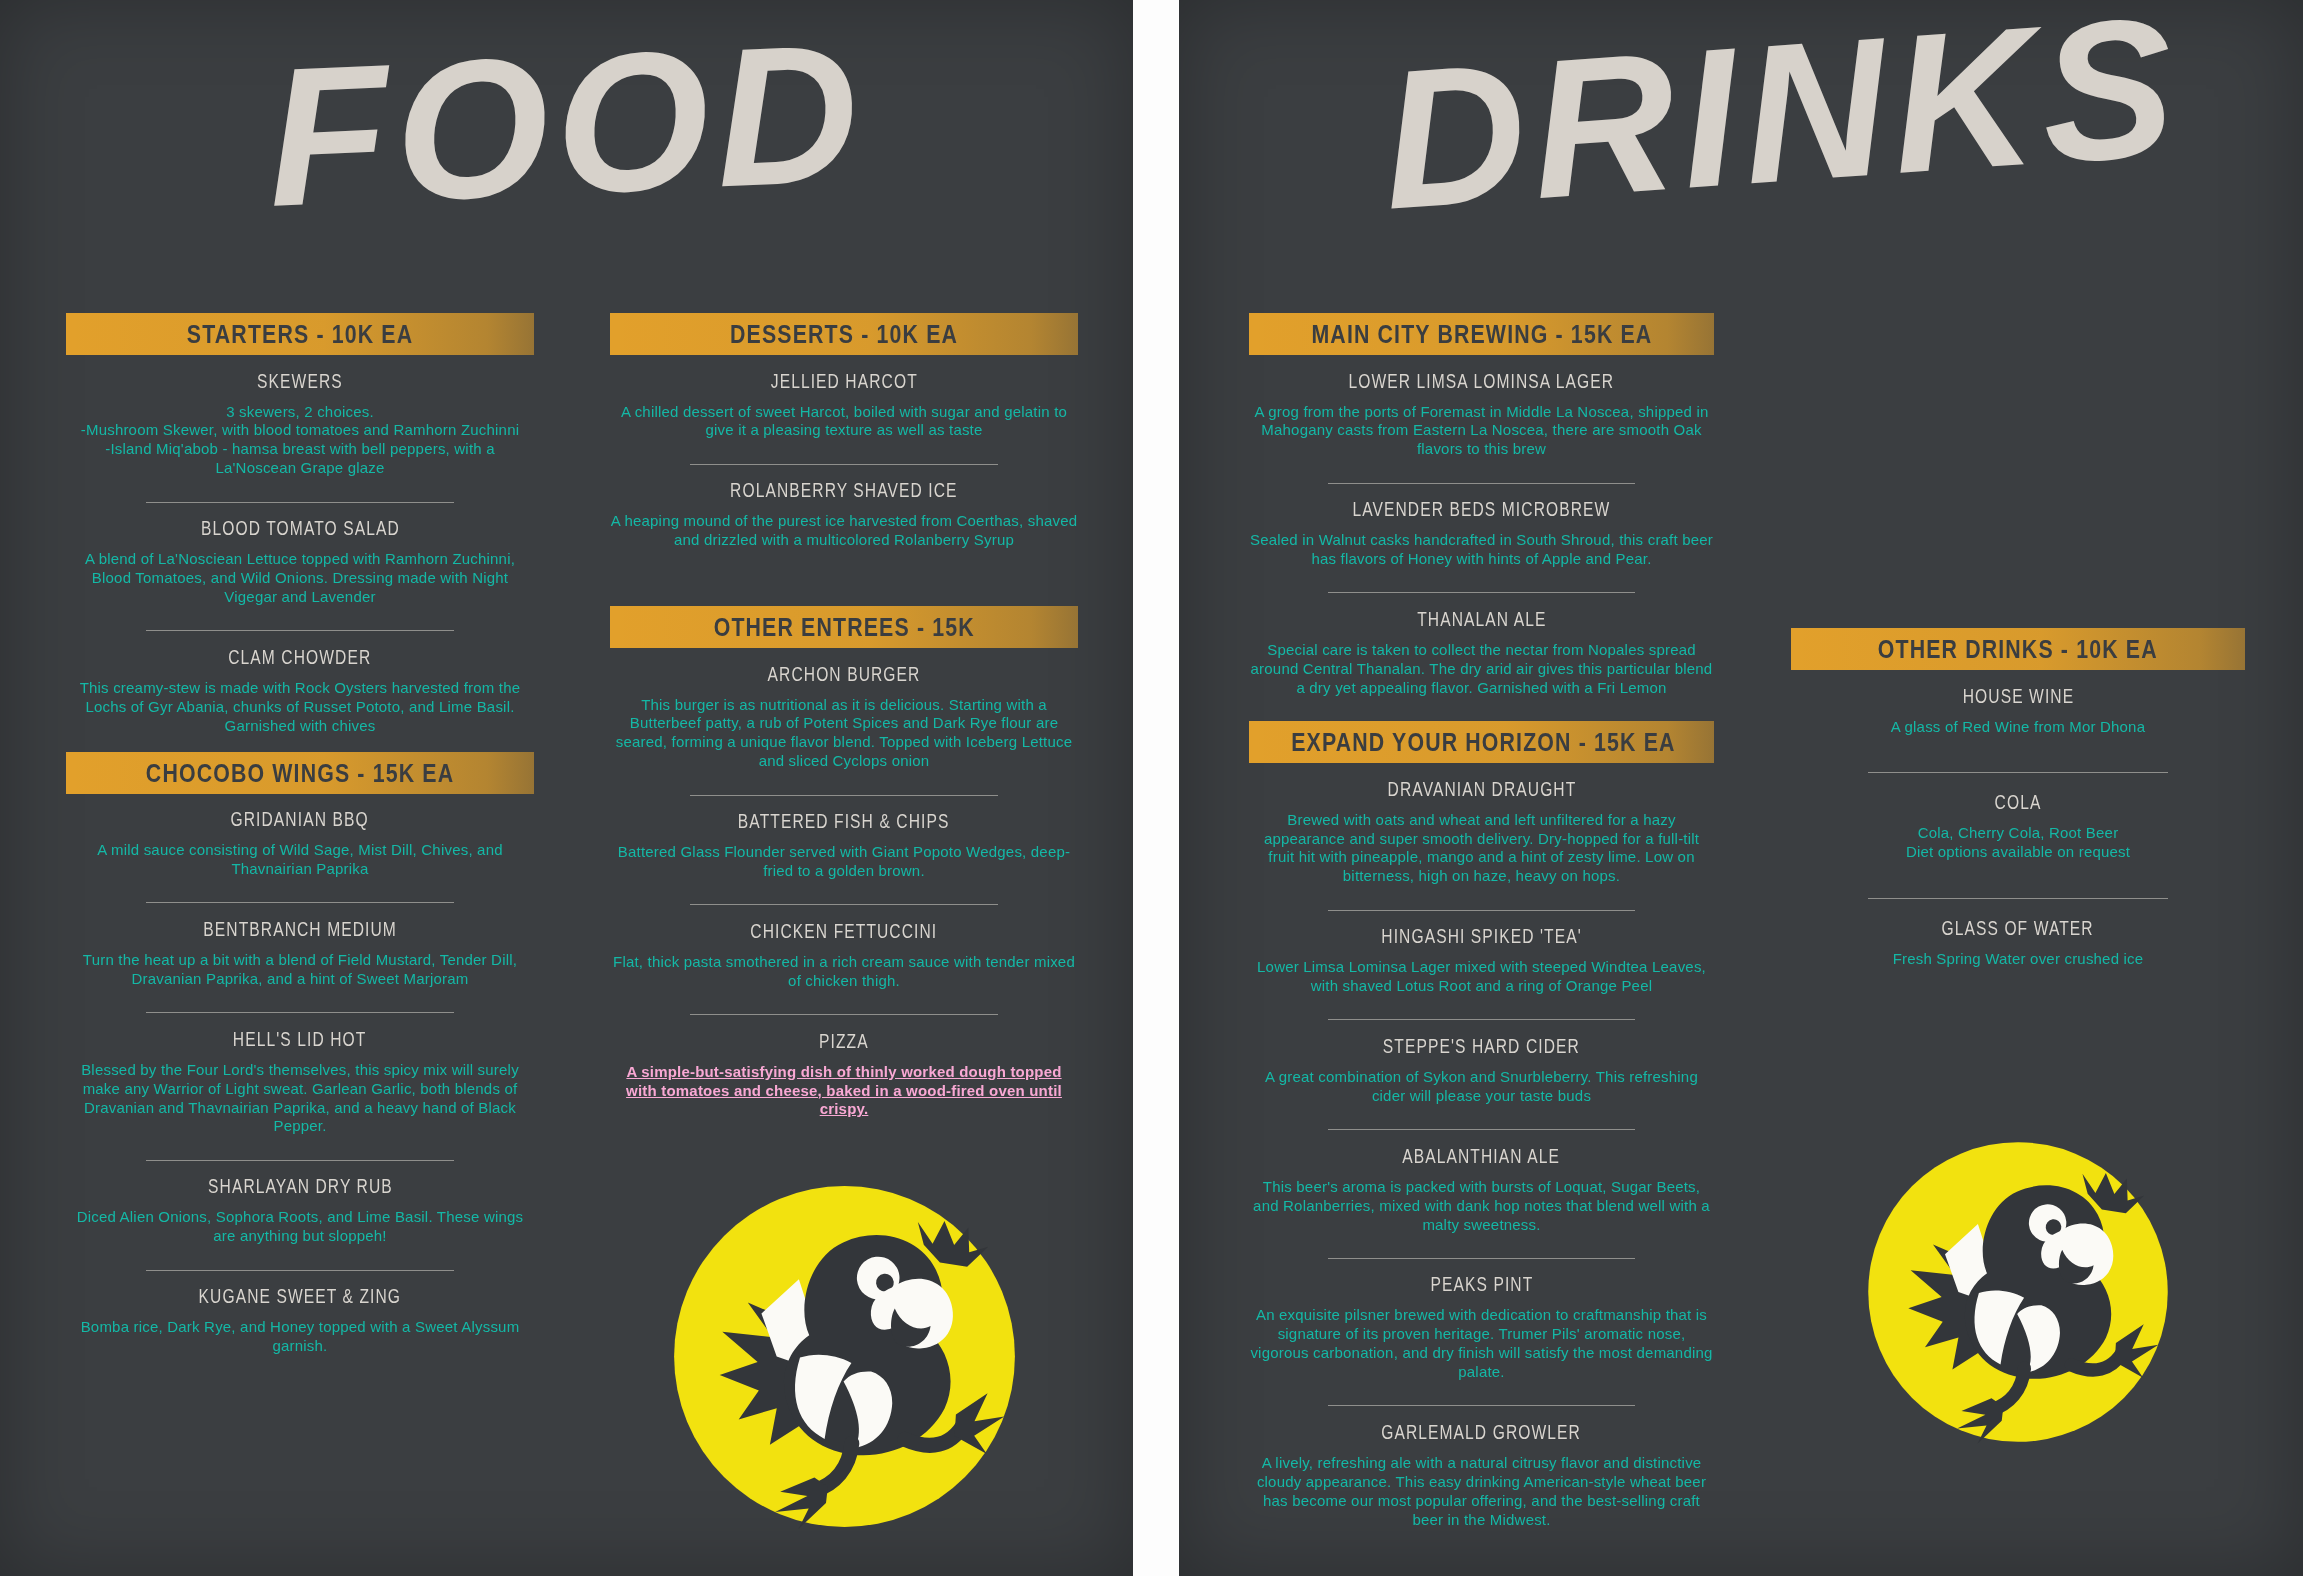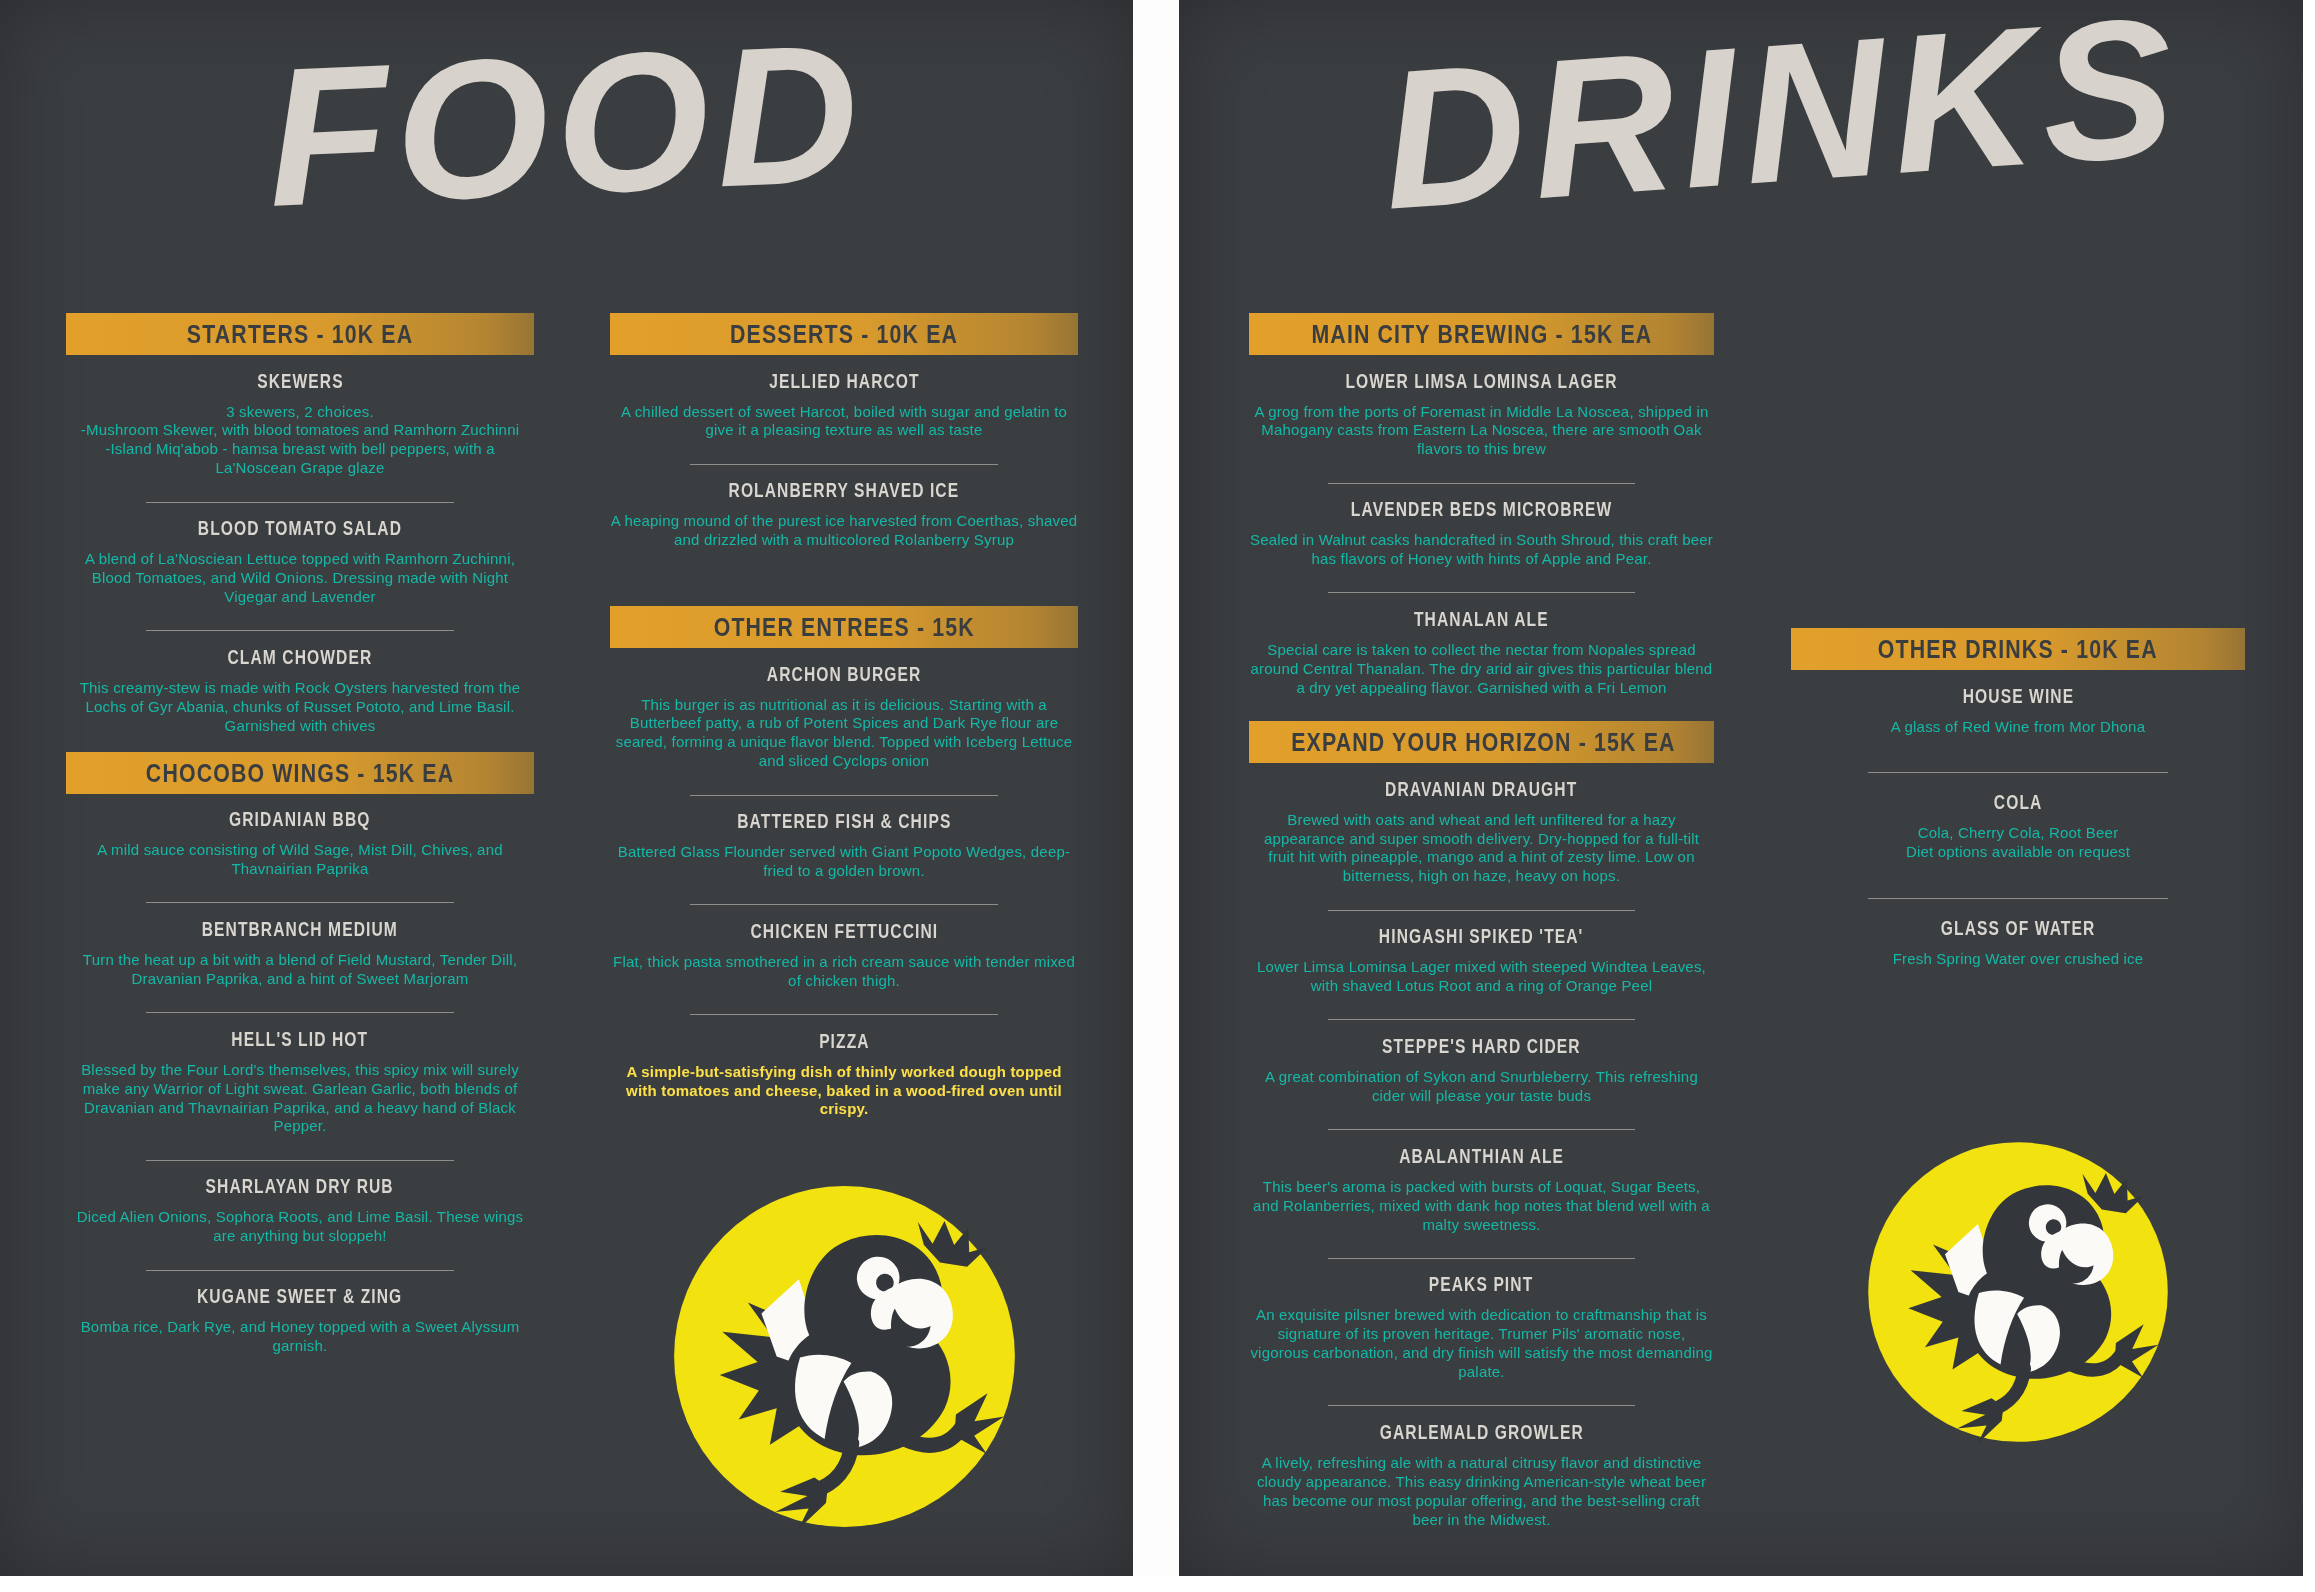--- a/index.html
+++ b/index.html
@@ -28,27 +28,27 @@
 
   .band{height:42px;background:#e2a02b;text-align:center;line-height:42px;
         position:relative;overflow:hidden;}
   .band::after{content:"";position:absolute;inset:0;pointer-events:none;
         background:linear-gradient(90deg,rgba(59,62,65,0) 0%,rgba(59,62,65,.06) 55%,
                    rgba(59,62,65,.28) 90%,rgba(59,62,65,.45) 100%);}
   .band-label{display:inline-block;transform:scaleX(.82);font-size:26px;font-weight:700;
         color:#3a3d40;letter-spacing:1.4px;white-space:nowrap;}
 
   .menu-item{margin-top:14.5px;}
-  .item-name{margin:0;text-align:center;font-size:20px;font-weight:700;color:#d9d5cf;
+  .item-name{margin:0;text-align:center;font-size:20px;font-weight:400;color:#d9d5cf;
         letter-spacing:1.4px;}
   .item-name .squish{display:inline-block;transform:scaleX(.78);transform-origin:center;
         white-space:nowrap;text-shadow:0 0 0.9px rgba(59,62,65,.35);}
   .item-desc{margin:10px 0 0;text-align:center;font-size:15px;line-height:1.26;
         color:#14b8a6;white-space:pre-line;letter-spacing:0.2px;}
-  .item-desc.em{color:#fde047;font-weight:700;}
+  .item-desc.em{color:#f9a8d4;font-weight:700;text-decoration:underline;}
   .divider{width:66%;margin:23.5px auto 9px;border-top:1.8px solid rgba(213,210,203,.55);}
   .page-drinks .col-b .divider{margin-top:36px;margin-bottom:18px;}
 
   .mascot-wrap{display:flex;justify-content:center;}
   .page-food .mascot-wrap{margin-top:60px;}
   .page-drinks .mascot-wrap{margin-top:167px;}
   .page-food .mascot{width:355px;height:355px;}
   .page-drinks .mascot{width:312px;height:312px;}
 </style>
 </head>

